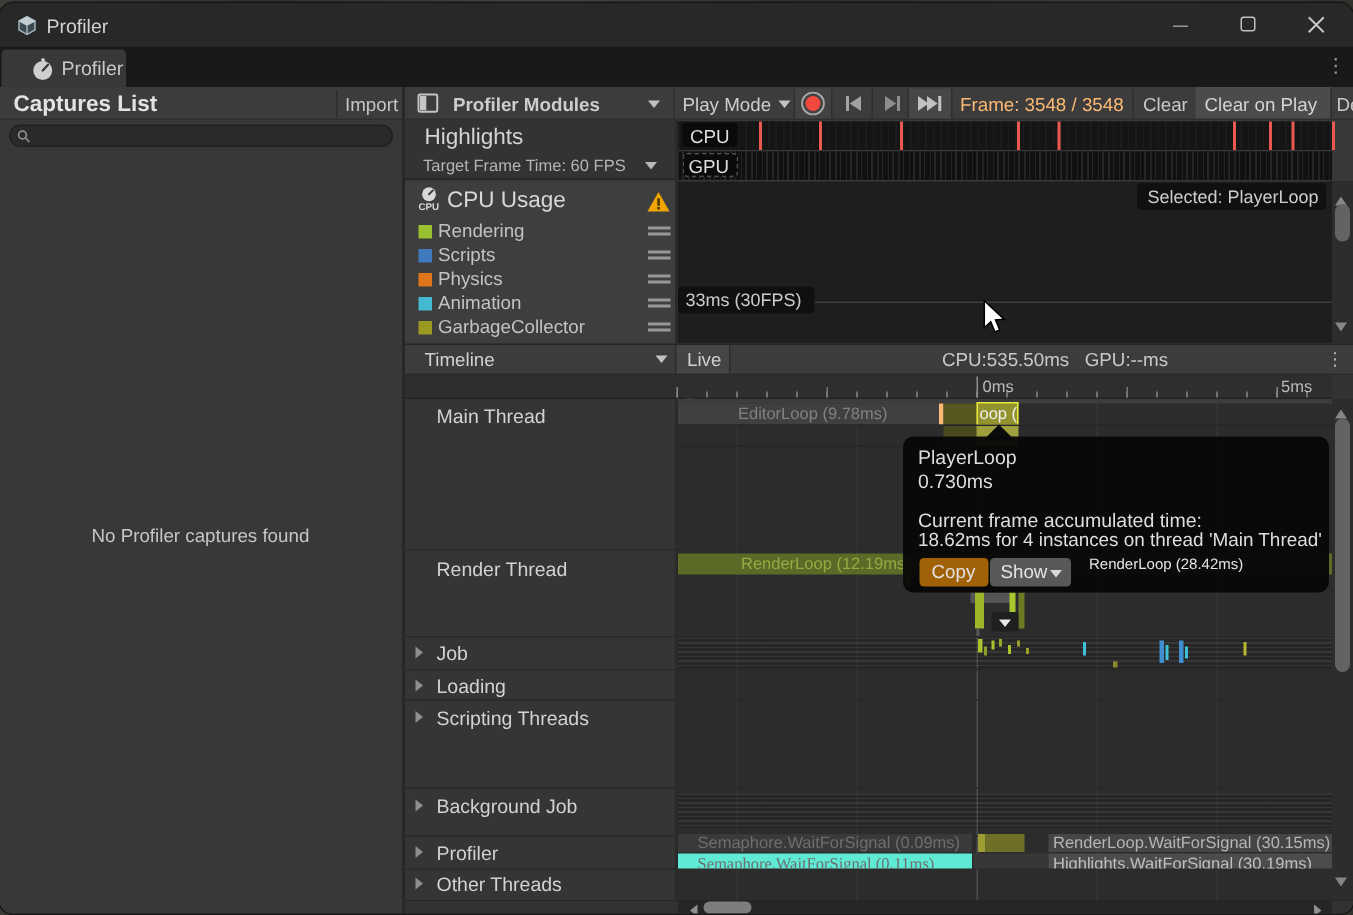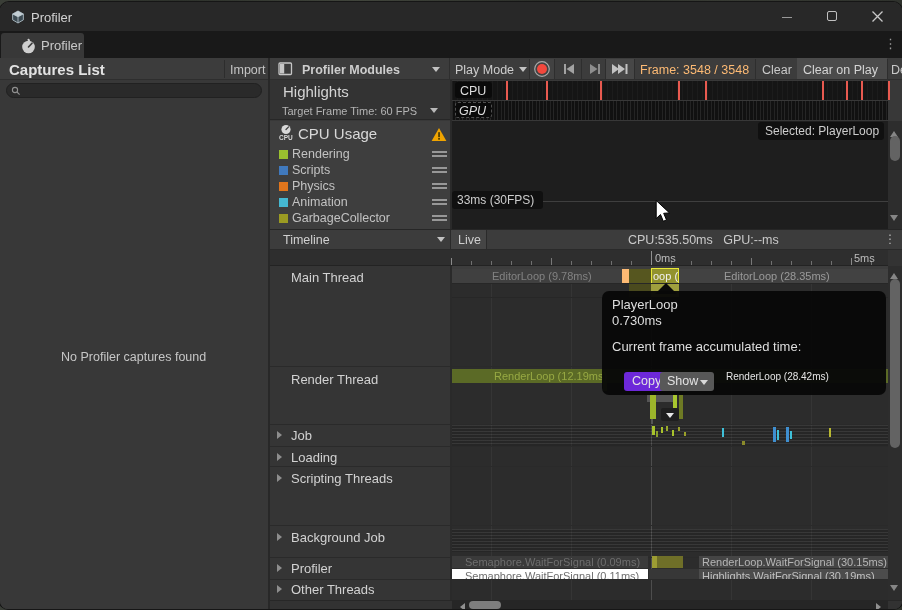--- a/index.html
+++ b/index.html
@@ -150,21 +150,21 @@
   <div class="abs" style="left:600px;top:79px;width:2px;height:19px;background:#e85a50;"></div>
   <div class="abs" style="left:678px;top:79px;width:2px;height:19px;background:#e85a50;"></div>
   <div class="abs" style="left:705px;top:79px;width:2px;height:19px;background:#e85a50;"></div>
   <div class="abs" style="left:822px;top:79px;width:2px;height:19px;background:#e85a50;"></div>
   <div class="abs" style="left:846px;top:79px;width:2px;height:19px;background:#e85a50;"></div>
   <div class="abs" style="left:861px;top:79px;width:2px;height:19px;background:#e85a50;"></div>
   <div class="abs" style="left:888px;top:79px;width:2px;height:19px;background:#e85a50;"></div>
   <div class="abs" style="left:455px;top:80px;width:37px;height:16px;background:#0a0a0a;border-radius:3px;"></div>
   <div class="txt" style="left:460px;top:82px;font-size:12.5px;color:#dedede;">CPU</div>
   <div class="abs" style="left:455px;top:100px;width:37px;height:16px;background:#0a0a0a;border:1px dashed #4f4f4f;border-radius:3px;"></div>
-  <div class="txt" style="left:459px;top:102px;font-size:12.5px;color:#dedede;font-style:italic;">GPU</div>
+  <div class="txt" style="left:459px;top:102px;font-size:12.5px;color:#dedede;">GPU</div>
 
   <div class="abs" style="left:450px;top:119px;width:452px;height:108px;background:#1e1e1e;"></div>
   <div class="abs" style="left:543px;top:199px;width:345px;height:1px;background:#3f3f3f;"></div>
   <div class="abs" style="left:758px;top:120px;width:126px;height:18px;background:#101010;border-radius:3px;"></div>
   <div class="txt" style="left:765px;top:122px;font-size:12px;color:#cdcdcd;">Selected: PlayerLoop</div>
   <div class="abs" style="left:452px;top:189px;width:91px;height:18px;background:#101010;border-radius:3px;"></div>
   <div class="txt" style="left:457px;top:191px;font-size:12px;color:#cdcdcd;">33ms (30FPS)</div>
 
   <div class="abs" style="left:888px;top:119px;width:14px;height:108px;background:#2d2d2d;"></div>
   <div class="abs" style="left:890px;top:125px;width:0;height:0;border:4.5px solid transparent;border-bottom:6px solid #868686;"></div>
@@ -225,29 +225,26 @@
   <div class="abs" style="left:270px;top:444px;width:632px;height:1px;background:#2a2a2a;"></div>
   <div class="abs" style="left:270px;top:464px;width:632px;height:1px;background:#2a2a2a;"></div>
   <div class="abs" style="left:270px;top:523px;width:632px;height:1px;background:#2a2a2a;"></div>
   <div class="abs" style="left:270px;top:555px;width:632px;height:1px;background:#2a2a2a;"></div>
   <div class="abs" style="left:270px;top:577px;width:632px;height:1px;background:#2a2a2a;"></div>
   <div class="abs" style="left:270px;top:598px;width:632px;height:1px;background:#272727;"></div>
   <div class="abs" style="left:450px;top:264px;width:2px;height:334px;background:#2a2a2a;"></div>
 
   <div class="abs" style="left:452px;top:264px;width:436px;height:3px;background:#3d3d3d;"></div>
 
-  <div class="abs" style="left:452px;top:267px;width:177px;height:14px;background:#404040;border-right:7px solid #fdba74;overflow:hidden;">
+  <div class="abs" style="left:452px;top:267px;width:177px;height:14px;background:#404040;border-right:3px solid #fdba74;overflow:hidden;">
     <div class="txt" style="left:40px;top:1px;font-size:11px;color:#828282;">EditorLoop (9.78ms)</div>
     </div>
   <div class="abs" style="left:629px;top:267px;width:22px;height:14px;background:#56561f;"></div>
   <div class="abs" style="left:651px;top:266px;width:28px;height:16px;background:#92922e;border:1px solid #e8e838;overflow:hidden;">
     <div class="txt" style="left:1px;top:1px;font-size:11px;color:#f0f0f0;">oop (0</div>
-    </div>
-  <div class="abs" style="left:679px;top:267px;width:209px;height:14px;background:#424242;overflow:hidden;">
-    <div class="txt" style="left:45px;top:1px;font-size:11px;color:#9a9a9a;">EditorLoop (28.35ms)</div>
     </div>
 
   <div class="abs" style="left:629px;top:282px;width:22px;height:13px;background:#4a4a1e;"></div>
   <div class="abs" style="left:651px;top:282px;width:28px;height:13px;background:#9f9f3e;"></div>
   <div class="abs" style="left:452px;top:281px;width:436px;height:1px;background:#272727;"></div>
   <div class="abs" style="left:452px;top:295px;width:436px;height:1px;background:#272727;"></div>
 
   <div class="abs" style="left:452px;top:367px;width:188px;height:14px;background:#5b6a26;overflow:hidden;">
     <div class="txt" style="left:42px;top:1px;font-size:11px;color:#97a943;">RenderLoop (12.19ms)</div>
     </div>
@@ -282,35 +279,36 @@
 
   <div class="abs" style="left:452px;top:554px;width:196px;height:12px;background:#3a3a3a;overflow:hidden;">
     <div class="txt" style="left:13px;top:0;font-size:11px;color:#6e6e6e;">Semaphore.WaitForSignal (0.09ms)</div>
     </div>
   <div class="abs" style="left:652px;top:554px;width:5px;height:12px;background:#9d9d33;"></div>
   <div class="abs" style="left:657px;top:554px;width:26px;height:12px;background:#6f6f28;"></div>
   <div class="abs" style="left:699px;top:554px;width:189px;height:12px;background:#454545;overflow:hidden;">
     <div class="txt" style="left:3px;top:0;font-size:11px;color:#b5b5b5;">RenderLoop.WaitForSignal (30.15ms)</div>
     </div>
 
-  <div class="abs" style="left:452px;top:567px;width:196px;height:10px;background:#ffffff;overflow:hidden;">
+  <div class="abs" style="left:452px;top:567px;width:196px;height:10px;background:#5eead4;overflow:hidden;font-family:Liberation Serif, serif;">
     <div class="txt" style="left:13px;top:1px;font-size:11px;color:#6e6e6e;">Semaphore.WaitForSignal (0.11ms)</div>
     </div>
   <div class="abs" style="left:649px;top:567px;width:50px;height:10px;background:#373737;"></div>
   <div class="abs" style="left:699px;top:567px;width:189px;height:10px;background:#4c4c4c;overflow:hidden;">
     <div class="txt" style="left:3px;top:1px;font-size:11px;color:#c0c0c0;">Highlights.WaitForSignal (30.19ms)</div>
     </div>
 
   <div class="abs" style="left:655px;top:281px;width:0;height:0;border:11px solid transparent;border-bottom:11px solid #0a0a0a;border-top:none;z-index:40;"></div>
   <div class="abs" style="left:602px;top:289px;width:284px;height:104px;background:rgba(8,8,8,0.96);border-radius:7px;z-index:41;">
     <div class="txt" style="left:10px;top:6px;font-size:13px;color:#dedede;">PlayerLoop</div>
     <div class="txt" style="left:10px;top:22px;font-size:13px;color:#dedede;">0.730ms</div>
     <div class="txt" style="left:10px;top:48px;font-size:13px;color:#dedede;">Current frame accumulated time:</div>
+    <div class="txt" style="left:10px;top:62px;font-size:12.6px;color:#dedede;">18.62ms for 4 instances on thread 'Main Thread'</div>
     <div class="txt" style="left:124px;top:80px;font-size:10px;color:#e5e5e5;">RenderLoop (28.42ms)</div>
-    <div class="abs" style="left:22px;top:81px;width:46px;height:19px;background:#6d28d9;border-radius:3px;">
+    <div class="abs" style="left:11px;top:81px;width:46px;height:19px;background:#a16207;border-radius:3px;">
       <div class="txt" style="left:8px;top:2px;font-size:12.5px;color:#e2e2e2;">Copy</div>
       </div>
     <div class="abs" style="left:58px;top:81px;width:54px;height:19px;background:#585858;border-radius:3px;">
       <div class="txt" style="left:7px;top:2px;font-size:12.5px;color:#e2e2e2;">Show</div>
       <div class="abs" style="left:40px;top:8px;width:0;height:0;border:4px solid transparent;border-top:5px solid #d8d8d8;"></div>
       </div>
   </div>
 
   <div class="abs" style="left:888px;top:264px;width:14px;height:334px;background:#2d2d2d;"></div>
   <div class="abs" style="left:890px;top:267px;width:0;height:0;border:4.5px solid transparent;border-bottom:6px solid #868686;"></div>

